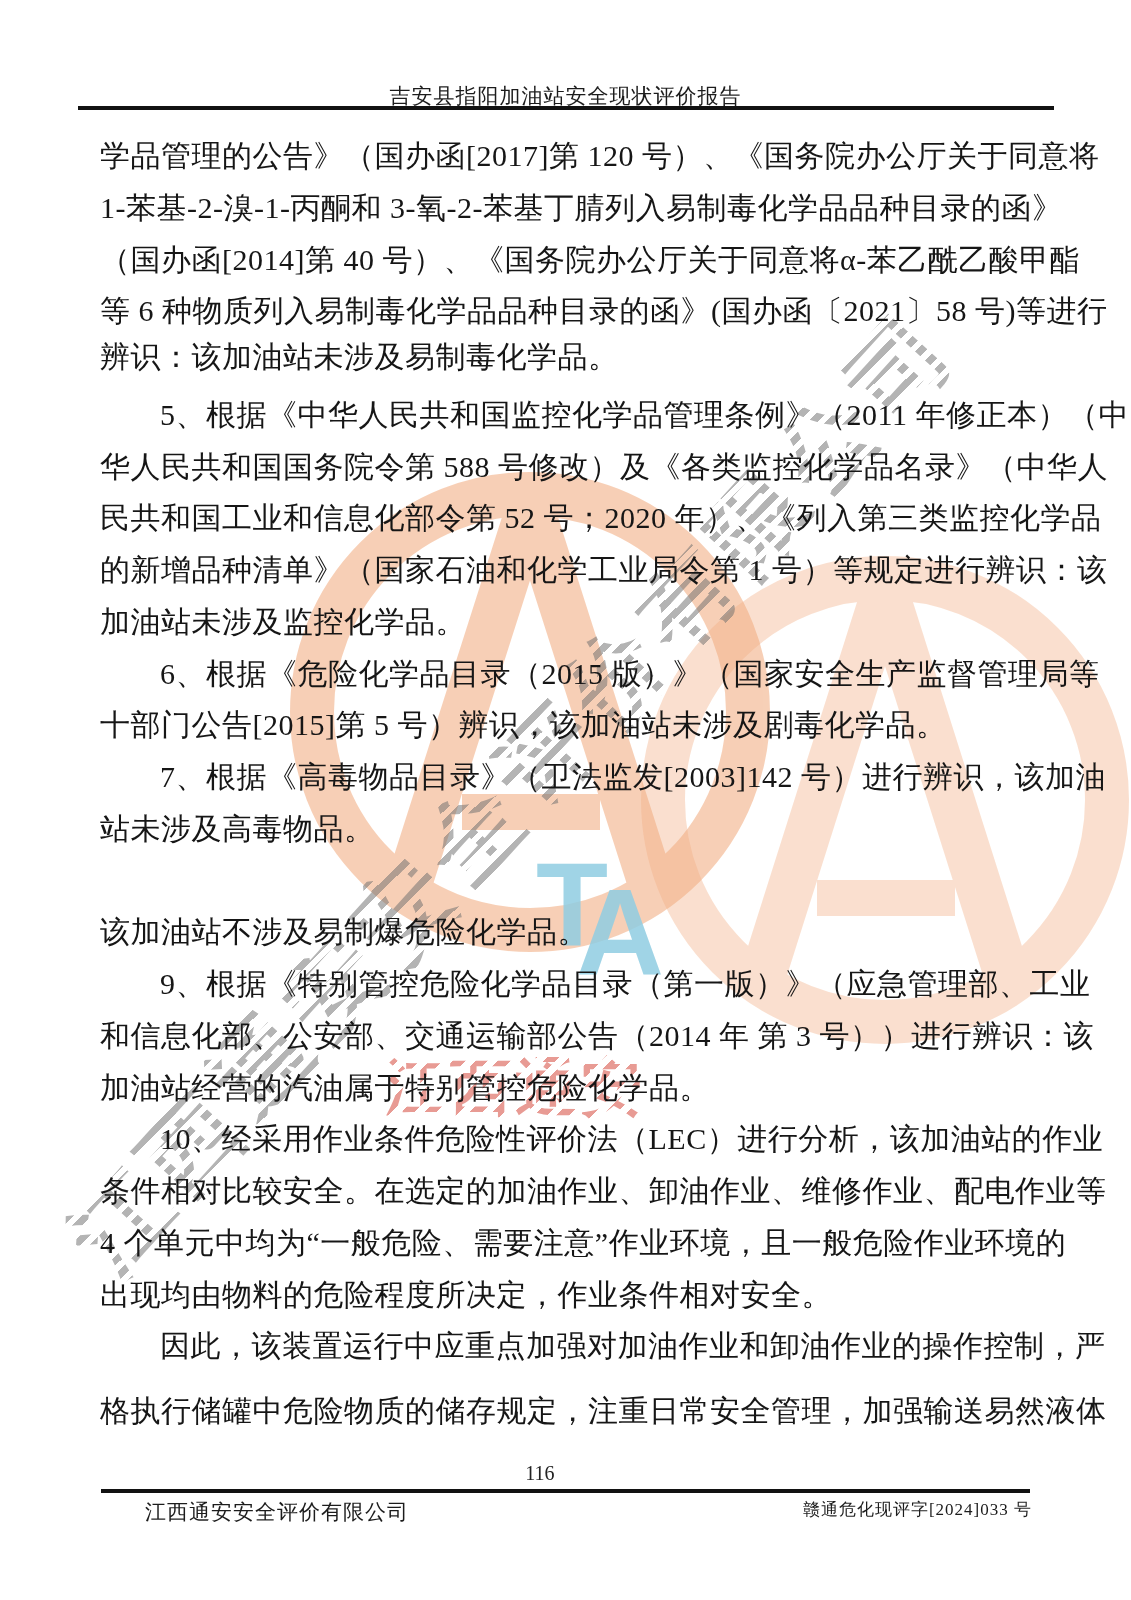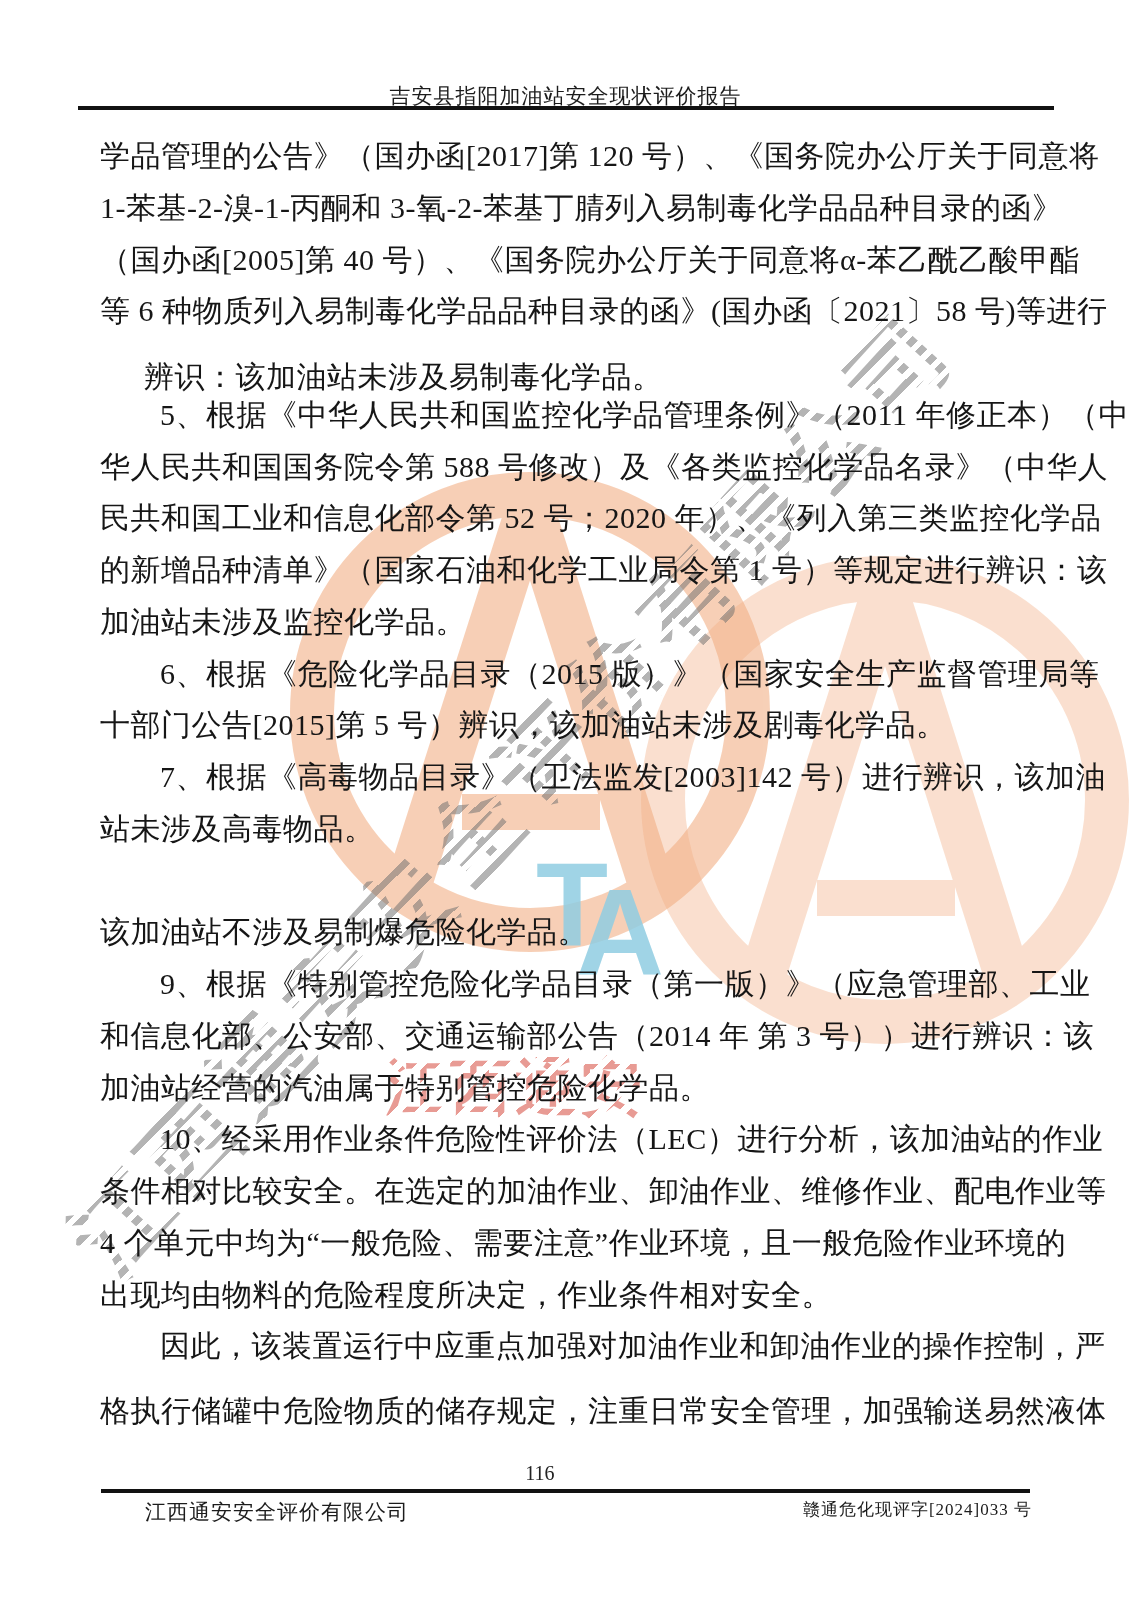--- a/index.html
+++ b/index.html
@@ -88,23 +88,23 @@
 
     <div class="wm-diagonal">江西通安安全评价有限公司</div>
   </div>
 
   <div class="doc-title">吉安县指阳加油站安全现状评价报告</div>
   <div class="header-rule"></div>
 
   <div id="body-lines">
       <div class="body-line" style="top: 139px;">学品管理的公告》（国办函[2017]第 120 号）、《国务院办公厅关于同意将</div>
       <div class="body-line" style="top: 191px;">1-苯基-2-溴-1-丙酮和 3-氧-2-苯基丁腈列入易制毒化学品品种目录的函》</div>
-      <div class="body-line" style="top: 243px;">（国办函[2005]第 40 号）、《国务院办公厅关于同意将α-苯乙酰乙酸甲酯</div>
+      <div class="body-line" style="top: 243px;">（国办函[2014]第 40 号）、《国务院办公厅关于同意将α-苯乙酰乙酸甲酯</div>
       <div class="body-line" style="top: 294px;">等 6 种物质列入易制毒化学品品种目录的函》(国办函〔2021〕58 号)等进行</div>
-      <div class="body-line" style="top: 360px; margin-left: 44px;">辨识：该加油站未涉及易制毒化学品。</div>
+      <div class="body-line" style="top: 340px;">辨识：该加油站未涉及易制毒化学品。</div>
       <div class="body-line indent" style="top: 398px;">5、根据《中华人民共和国监控化学品管理条例》（2011 年修正本）（中</div>
       <div class="body-line" style="top: 450px;">华人民共和国国务院令第 588 号修改）及《各类监控化学品名录》（中华人</div>
       <div class="body-line" style="top: 501px;">民共和国工业和信息化部令第 52 号；2020 年）、《列入第三类监控化学品</div>
       <div class="body-line" style="top: 553px;">的新增品种清单》（国家石油和化学工业局令第 1 号）等规定进行辨识：该</div>
       <div class="body-line" style="top: 605px;">加油站未涉及监控化学品。</div>
       <div class="body-line indent" style="top: 657px;">6、根据《危险化学品目录（2015 版）》（国家安全生产监督管理局等</div>
       <div class="body-line" style="top: 708px;">十部门公告[2015]第 5 号）辨识，该加油站未涉及剧毒化学品。</div>
       <div class="body-line indent" style="top: 760px;">7、根据《高毒物品目录》（卫法监发[2003]142 号）进行辨识，该加油</div>
       <div class="body-line" style="top: 812px;">站未涉及高毒物品。</div>
       <div class="body-line" style="top: 915px;">该加油站不涉及易制爆危险化学品。</div>

